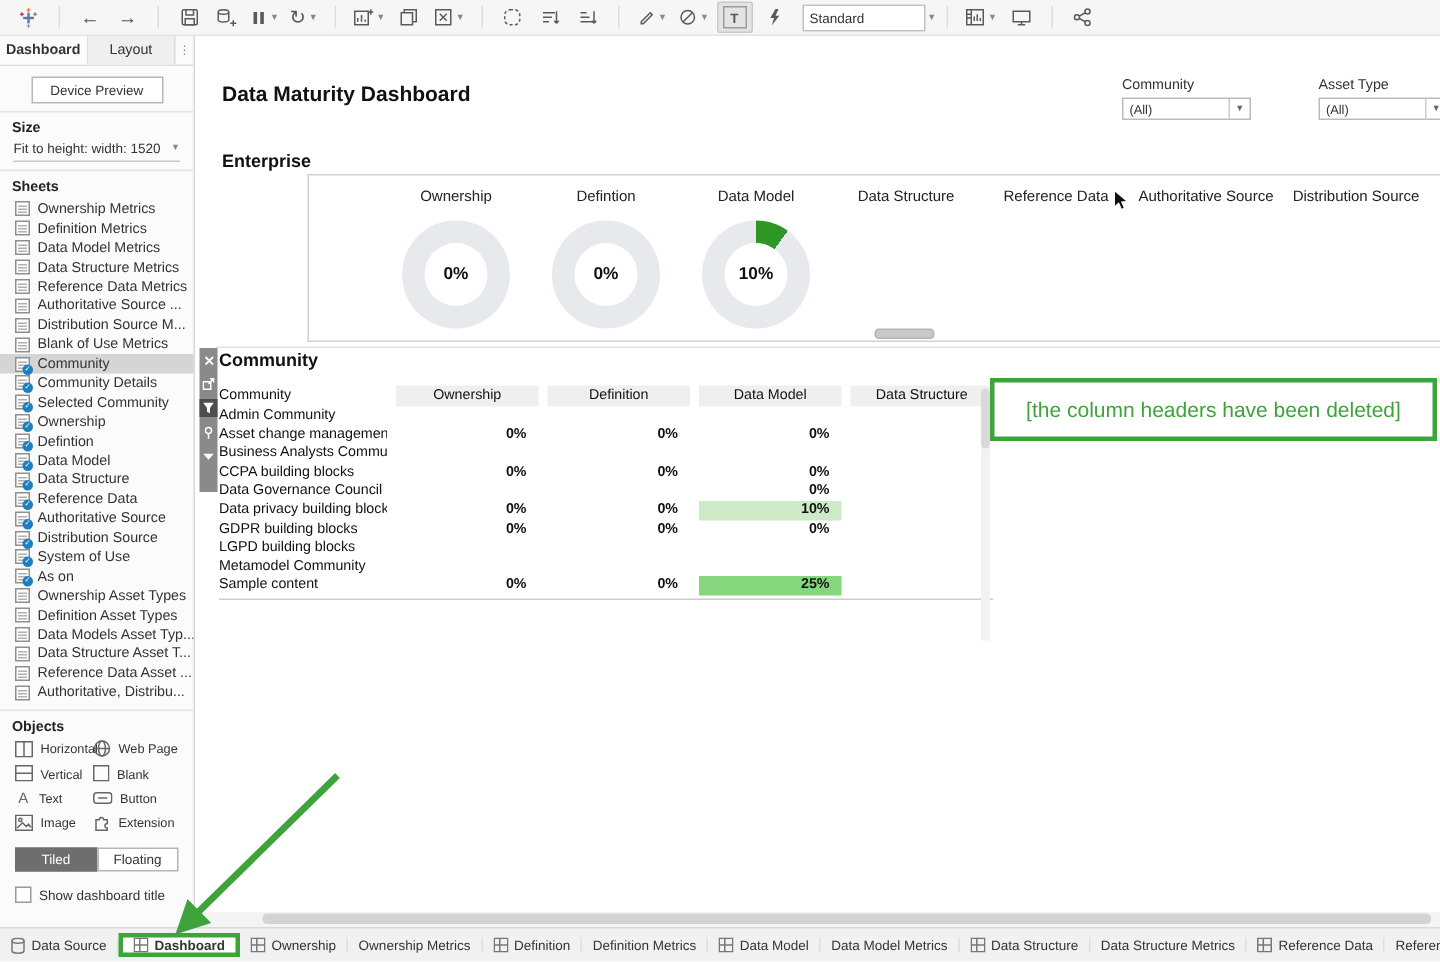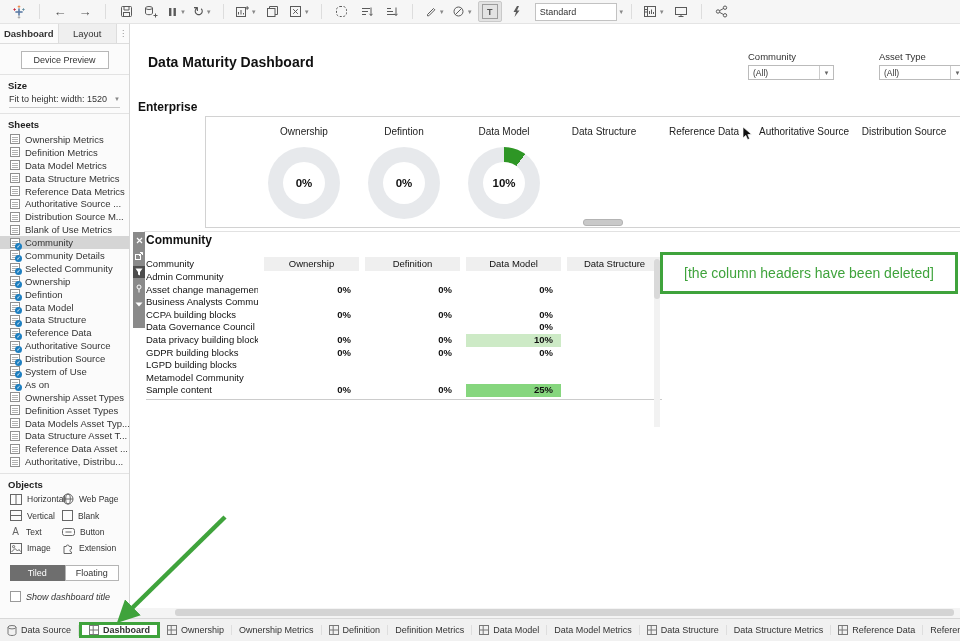--- a/index.html
+++ b/index.html
@@ -42,33 +42,33 @@
               background:#b0b0b0;box-shadow:0 2px 0 #b0b0b0,0 4px 0 #b0b0b0;}
   .used-badge{position:absolute;right:-3px;bottom:-3px;width:7px;height:7px;background:#1d7fc1;
               border-radius:50%;color:#fff;font-size:5px;line-height:7px;text-align:center;}
   .sheet-label{white-space:nowrap;overflow:hidden;color:#333;}
   .objects-grid{display:grid;grid-template-columns:52px 1fr;row-gap:5px;margin:3px 4px 0 10px;font-size:8.5px;}
   .obj-item{display:flex;align-items:center;gap:5px;color:#333;}
   .tf-row{display:flex;margin:11px 10px 0;height:16px;}
   .tf-btn{flex:1;display:flex;align-items:center;justify-content:center;font-size:9px;
           border:1px solid #b5b5b5;background:#fff;color:#333;}
   .tf-btn.selected{background:#6e6e6e;color:#fff;border-color:#6e6e6e;}
-  .cb-row{display:flex;align-items:center;gap:5px;margin:10px 0 0 10px;font-size:9px;font-style:italic;}
+  .cb-row{display:flex;align-items:center;gap:5px;margin:10px 0 0 10px;font-size:9px;}
   .checkbox{width:9px;height:9px;border:1px solid #9a9a9a;background:#fff;flex:0 0 auto;}
   
   .canvas{position:absolute;left:130px;top:24px;width:830px;height:584px;background:#fff;}
   .db-title{position:absolute;left:18px;top:30px;font-size:14px;font-weight:700;color:#111;}
   .filter-card{position:absolute;top:27px;}
   .filter-label{font-size:9.5px;color:#333;margin-bottom:3px;}
   .filter-select{width:86px;height:15px;border:1px solid #bbb;background:#fff;display:flex;
                  align-items:center;justify-content:space-between;font-size:8.5px;color:#333;box-sizing:border-box;}
   .filter-select .val{padding-left:4px;}
   .filter-select .dd{width:13px;height:100%;border-left:1px solid #ccc;display:flex;
                  align-items:center;justify-content:center;color:#666;font-size:6px;}
-  .ent-label{position:absolute;left:8px;top:76px;font-size:12px;font-weight:700;color:#111;}
+  .ent-label{position:absolute;left:18px;top:76px;font-size:12px;font-weight:700;color:#111;}
   .ent-zone{position:absolute;left:75px;top:92px;right:0;height:112px;border:1px solid #d2d2d2;
             border-right:none;display:flex;padding-left:48px;box-sizing:border-box;background:#fff;}
   .ent-col{width:100px;flex:0 0 auto;text-align:center;}
   .ent-col-header{font-size:10px;color:#222;margin-top:9px;white-space:nowrap;}
   .donut{width:72px;height:72px;border-radius:50%;margin:10px auto 0;display:flex;
          align-items:center;justify-content:center;}
   .donut-hole{width:42px;height:42px;border-radius:50%;background:#fff;display:flex;
          align-items:center;justify-content:center;font-size:11.5px;font-weight:700;color:#111;}
   .scroll-handle{position:absolute;left:453px;top:195px;width:40px;height:7px;background:#c9c9c9;
          border:1px solid #b3b3b3;border-radius:3px;box-sizing:border-box;}

